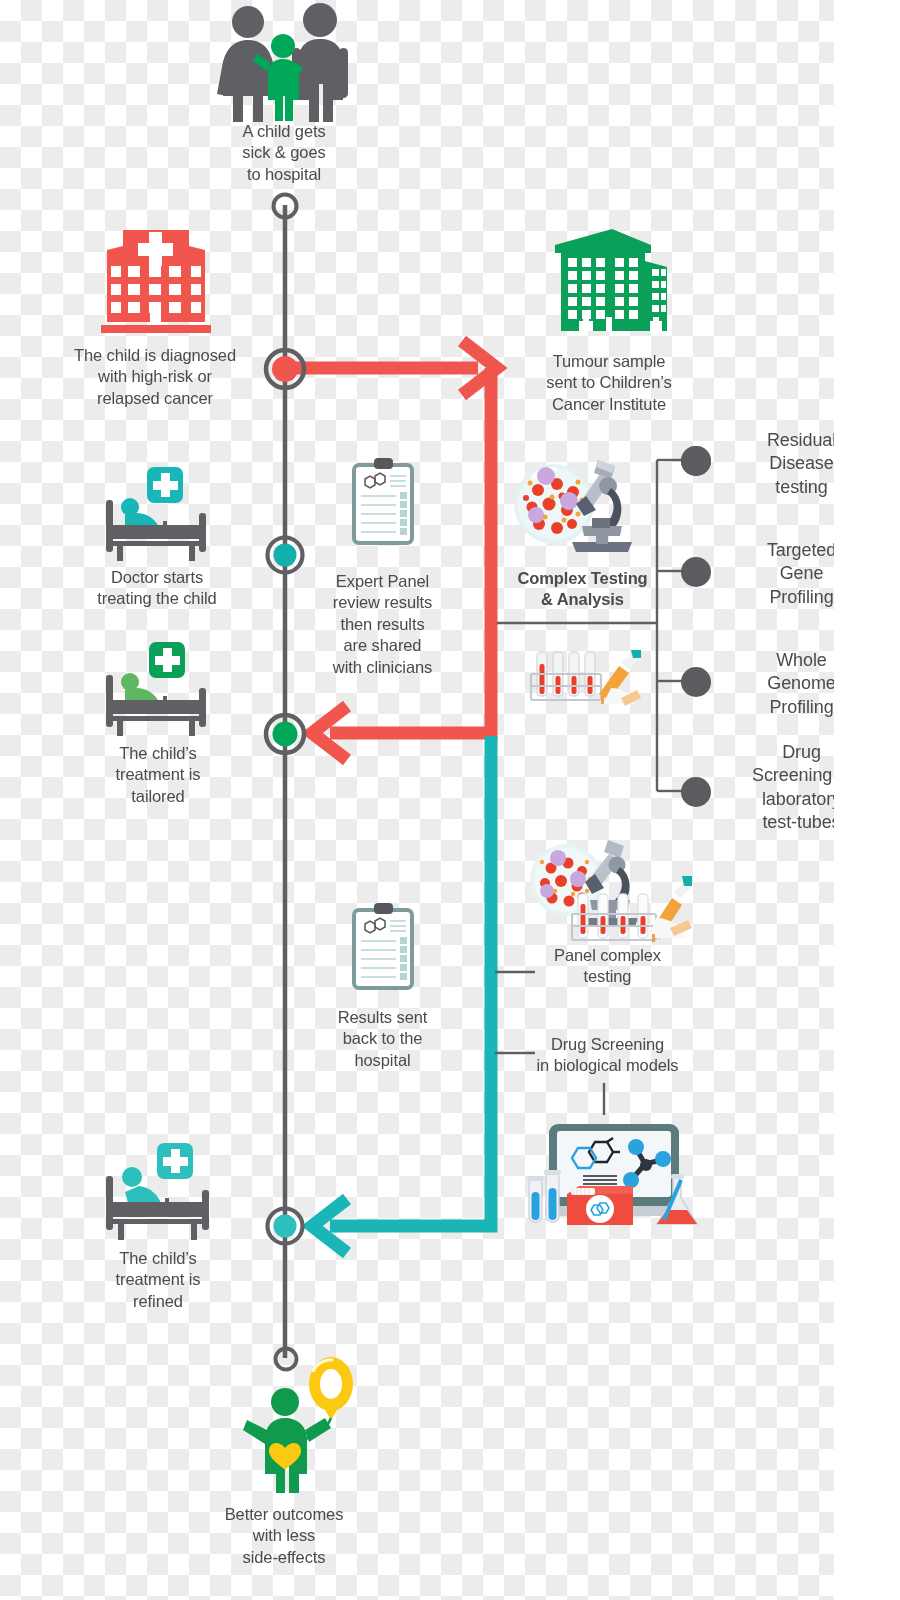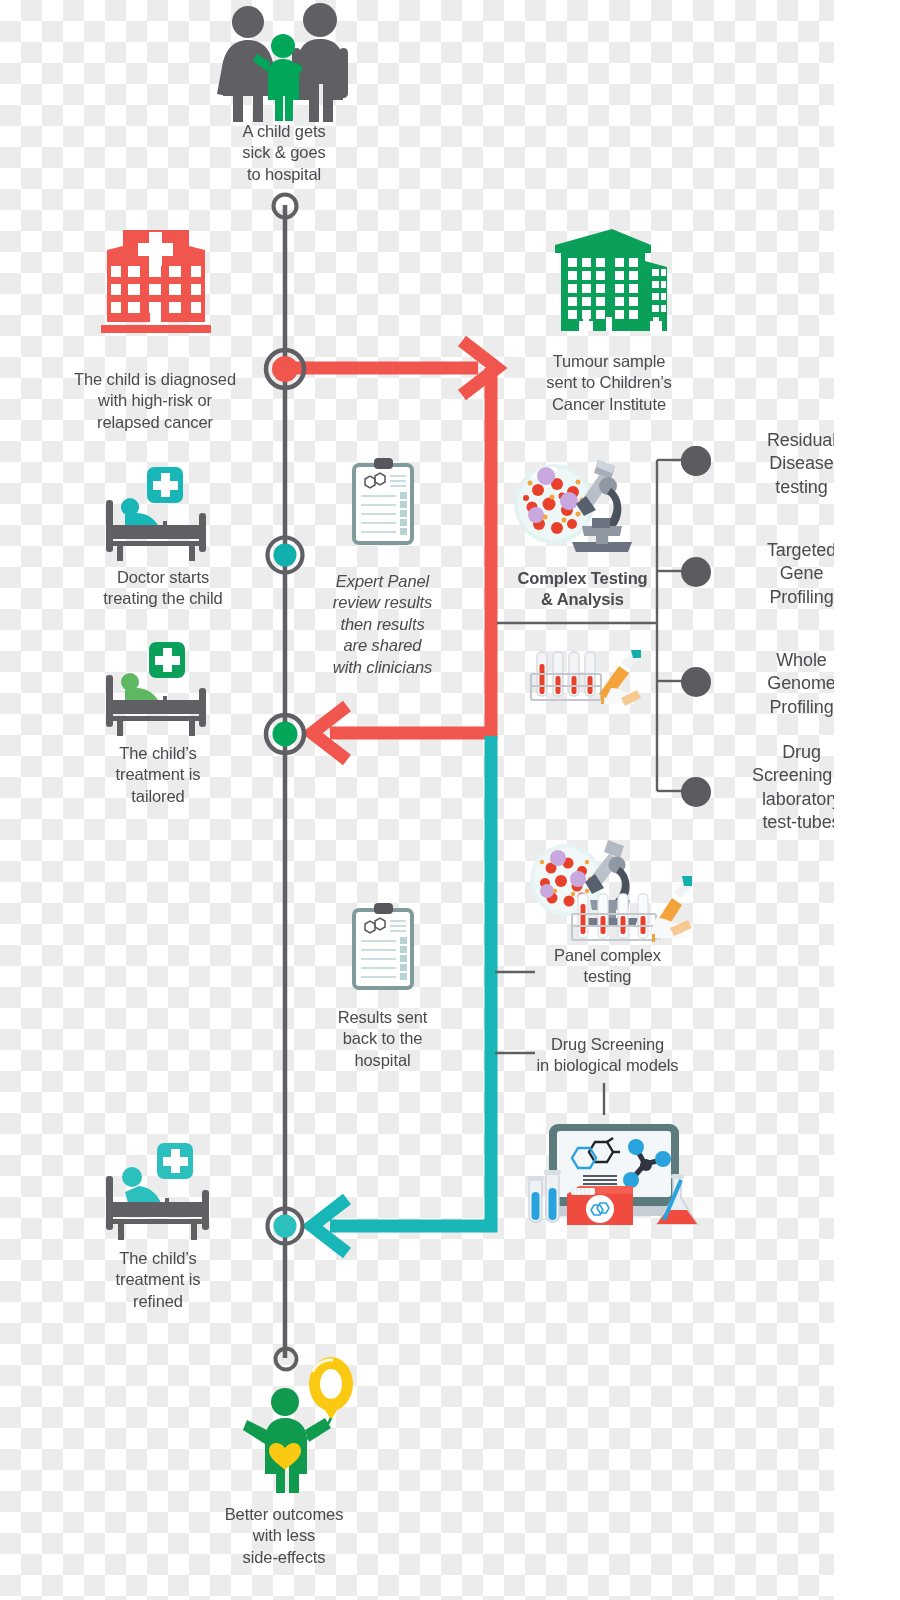--- a/index.html
+++ b/index.html
@@ -160,21 +160,21 @@
         <rect x="72" y="62" width="12" height="11"></rect>
         <rect x="94" y="62" width="10" height="11"></rect>
       <rect x="14" y="80" width="10" height="11"></rect>
         <rect x="31" y="80" width="12" height="11"></rect>
         <rect x="52" y="80" width="12" height="11"></rect>
         <rect x="72" y="80" width="12" height="11"></rect>
         <rect x="94" y="80" width="10" height="11"></rect>
       <rect x="53" y="88" width="11" height="15"></rect>
     </g>
   </svg>
-  <div class="lbl" style="left:45px;top:345px;width:220px;margin-top:24px;">The child is diagnosed
+  <div class="lbl" style="left:45px;top:345px;width:220px;">The child is diagnosed
 with high-risk or
 relapsed cancer</div>
 
   <svg class="abs" style="left:549px;top:225px;width:120px;height:111px;" viewBox="0 0 120 111">
     <g fill="#0aa05a">
       <path d="M6 20 L63 4 L102 20 L102 28 L6 28 Z"></path>
       <rect x="12" y="26" width="84" height="80"></rect>
       <path d="M96 36 L118 42 L118 106 L96 106 Z"></path>
     </g>
     <g fill="#ffffff">
@@ -233,21 +233,21 @@
     <g fill="#5f5f64">
       <rect x="3" y="35" width="7" height="52" rx="3"></rect>
       <rect x="96" y="48" width="7" height="39" rx="3"></rect>
       <path d="M10 60 L96 60 L96 74 L10 74 Z"></path>
       <rect x="10" y="76" width="86" height="5"></rect>
       <rect x="14" y="79" width="6" height="17"></rect>
       <rect x="86" y="79" width="6" height="17"></rect>
       <rect x="60" y="56" width="4" height="7"></rect>
     </g>
   </svg>
-  <div class="lbl" style="left:63px;top:567px;width:200px;">Doctor starts
+  <div class="lbl" style="left:57px;top:567px;width:200px;">Doctor starts
 treating the child</div>
 
   <svg class="abs" style="left:103px;top:640px;width:108px;height:96px;" viewBox="0 0 108 96">
     <rect x="46" y="2" width="36" height="36" rx="7" fill="#0aa05a"></rect>
     <g fill="#ffffff">
         <rect x="60" y="8" width="9" height="24"></rect>
         <rect x="52" y="16" width="25" height="9"></rect>
       </g>
     <g fill="#5eb761">
       <circle cx="27" cy="42" r="9"></circle>
@@ -309,21 +309,21 @@
         <line x1="9" y1="75" x2="44" y2="75"></line>
     </g>
     <g fill="#b6d4d4">
       <rect x="48" y="35" width="7" height="7"></rect>
         <rect x="48" y="44" width="7" height="7"></rect>
       <rect x="48" y="53" width="7" height="7"></rect>
         <rect x="48" y="62" width="7" height="7"></rect>
         <rect x="48" y="71" width="7" height="7"></rect>
     </g>
   </svg>
-  <div class="lbl" style="left:305px;top:571px;width:155px;font-style:italic;">Expert Panel
+  <div class="lbl" style="left:305px;top:571px;width:155px;">Expert Panel
 review results
 then results
 are shared
 with clinicians</div>
 
   <svg class="abs" style="left:512px;top:452px;width:122px;height:110px;" viewBox="0 0 122 110">
     <circle cx="42" cy="52" r="40" fill="#e4f2f2"></circle>
     <circle cx="42" cy="52" r="36" fill="#eef7f7"></circle>
     <path d="M20 26 C27 19 37 16 45 17" stroke="#ffffff" stroke-width="4" fill="none"></path>
     <g fill="#e8402b">

